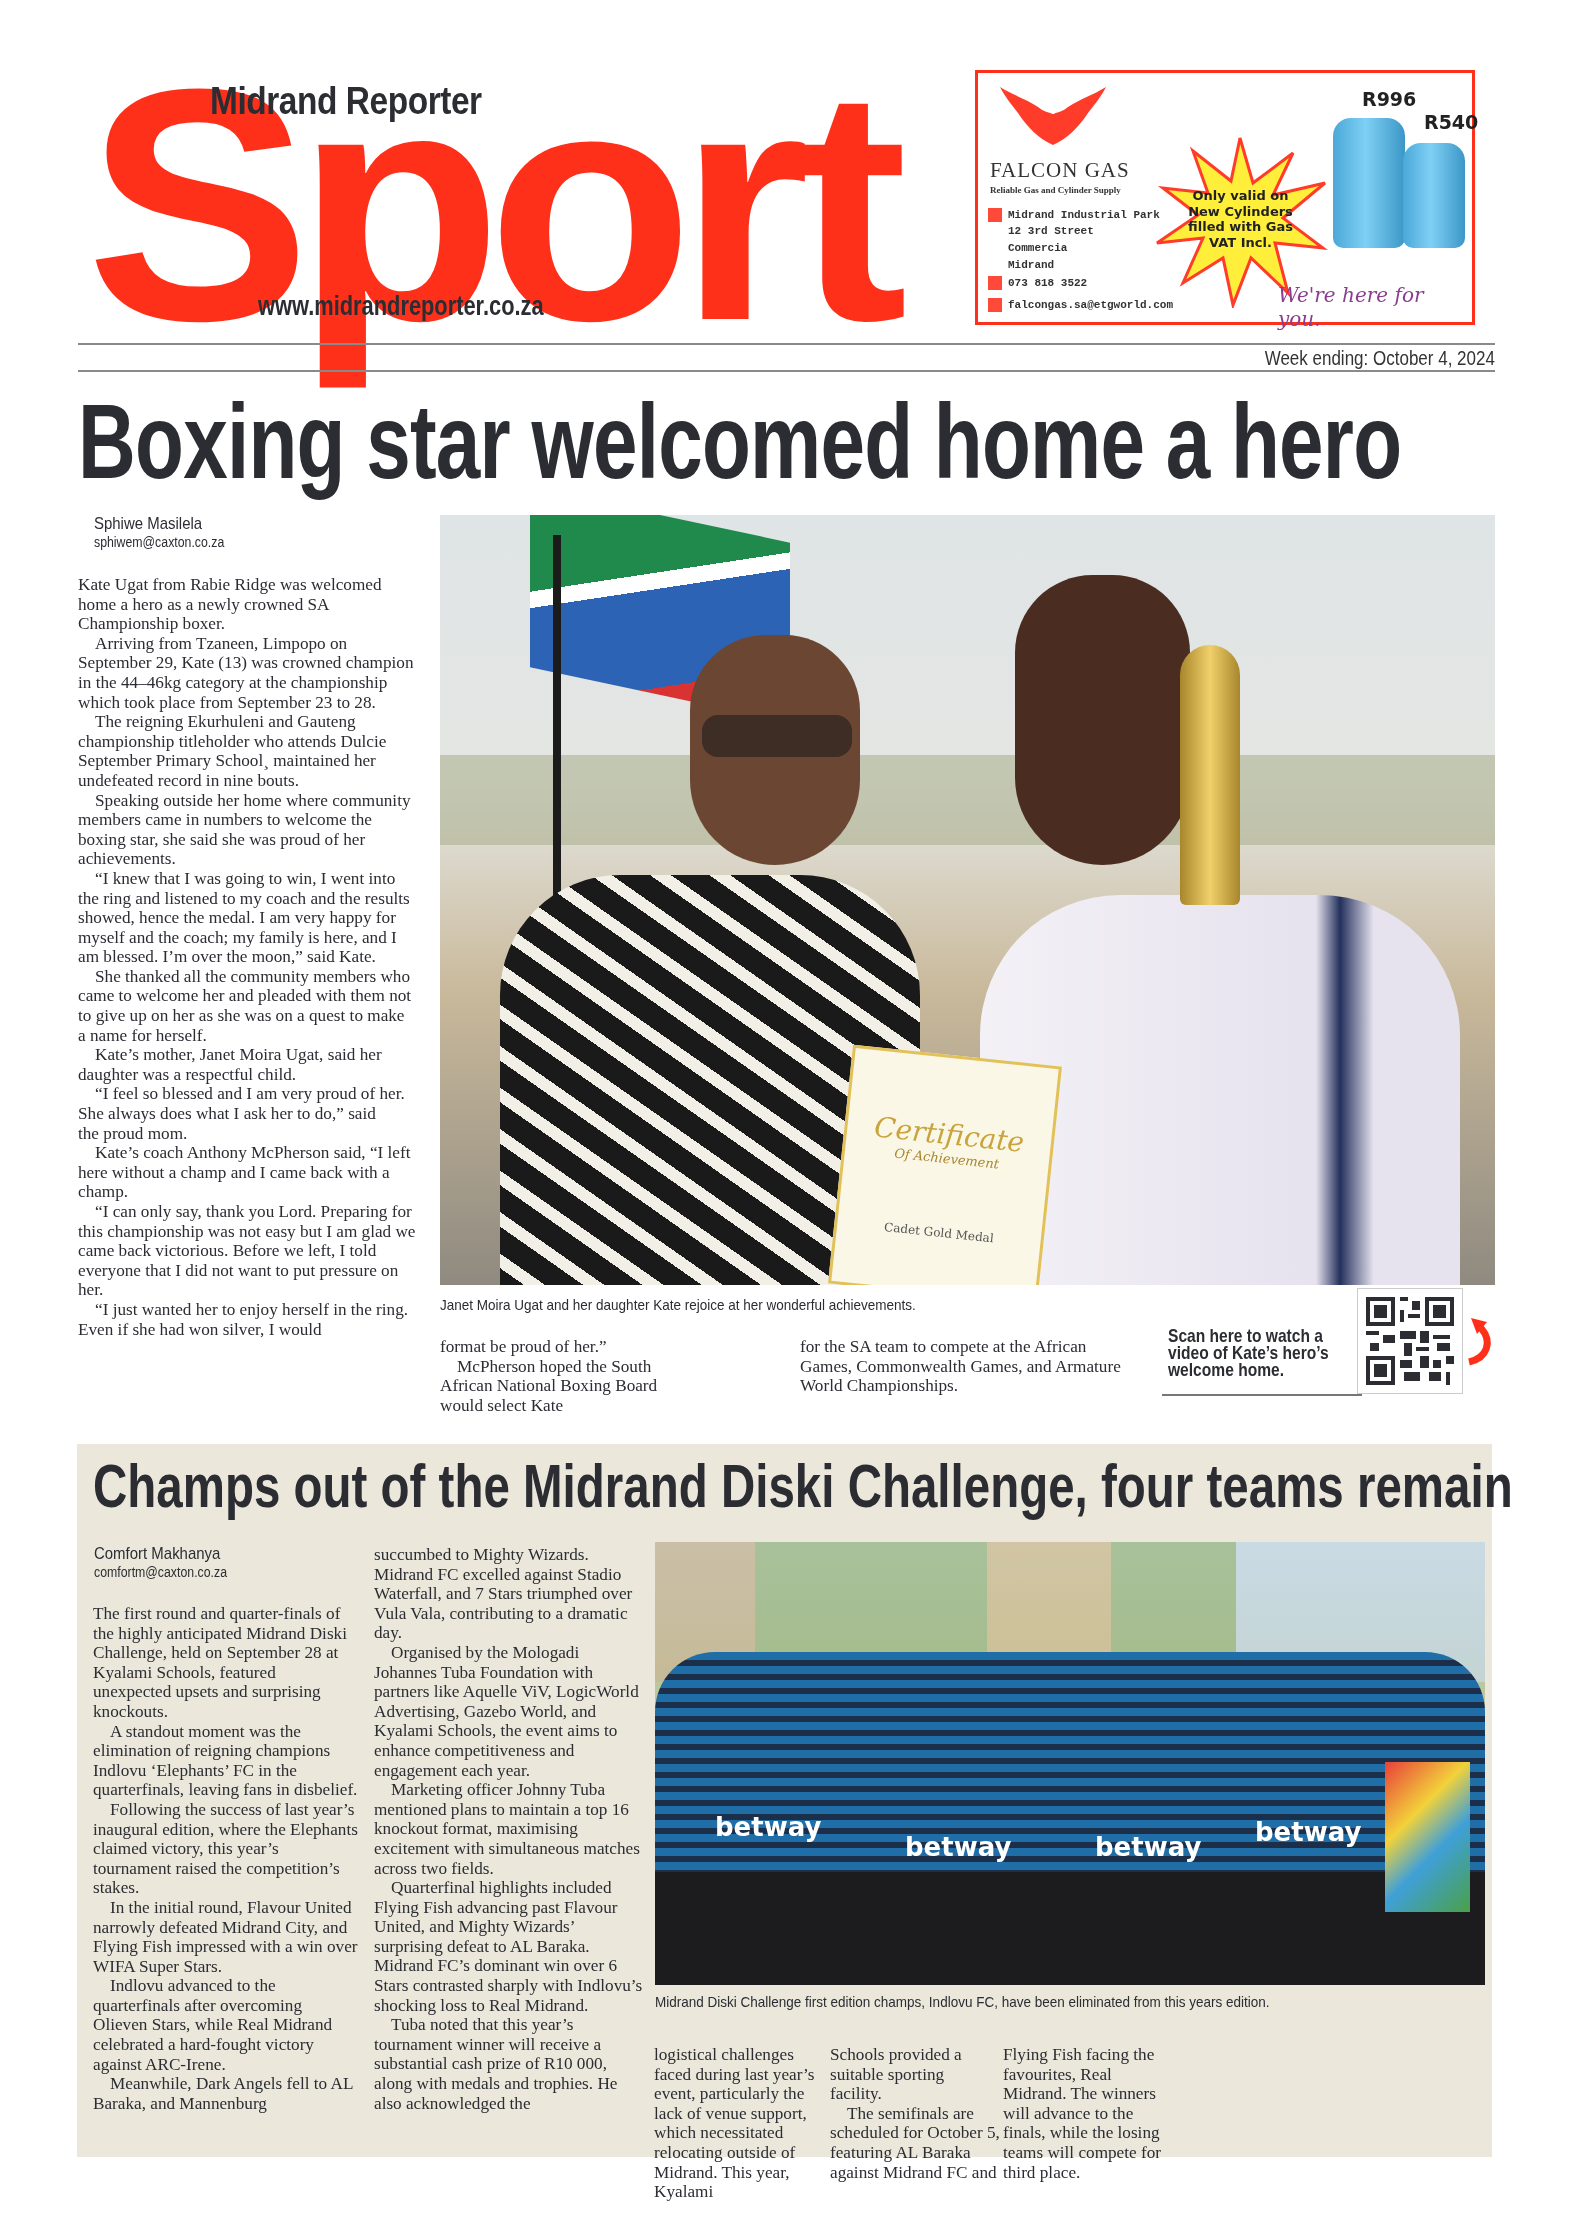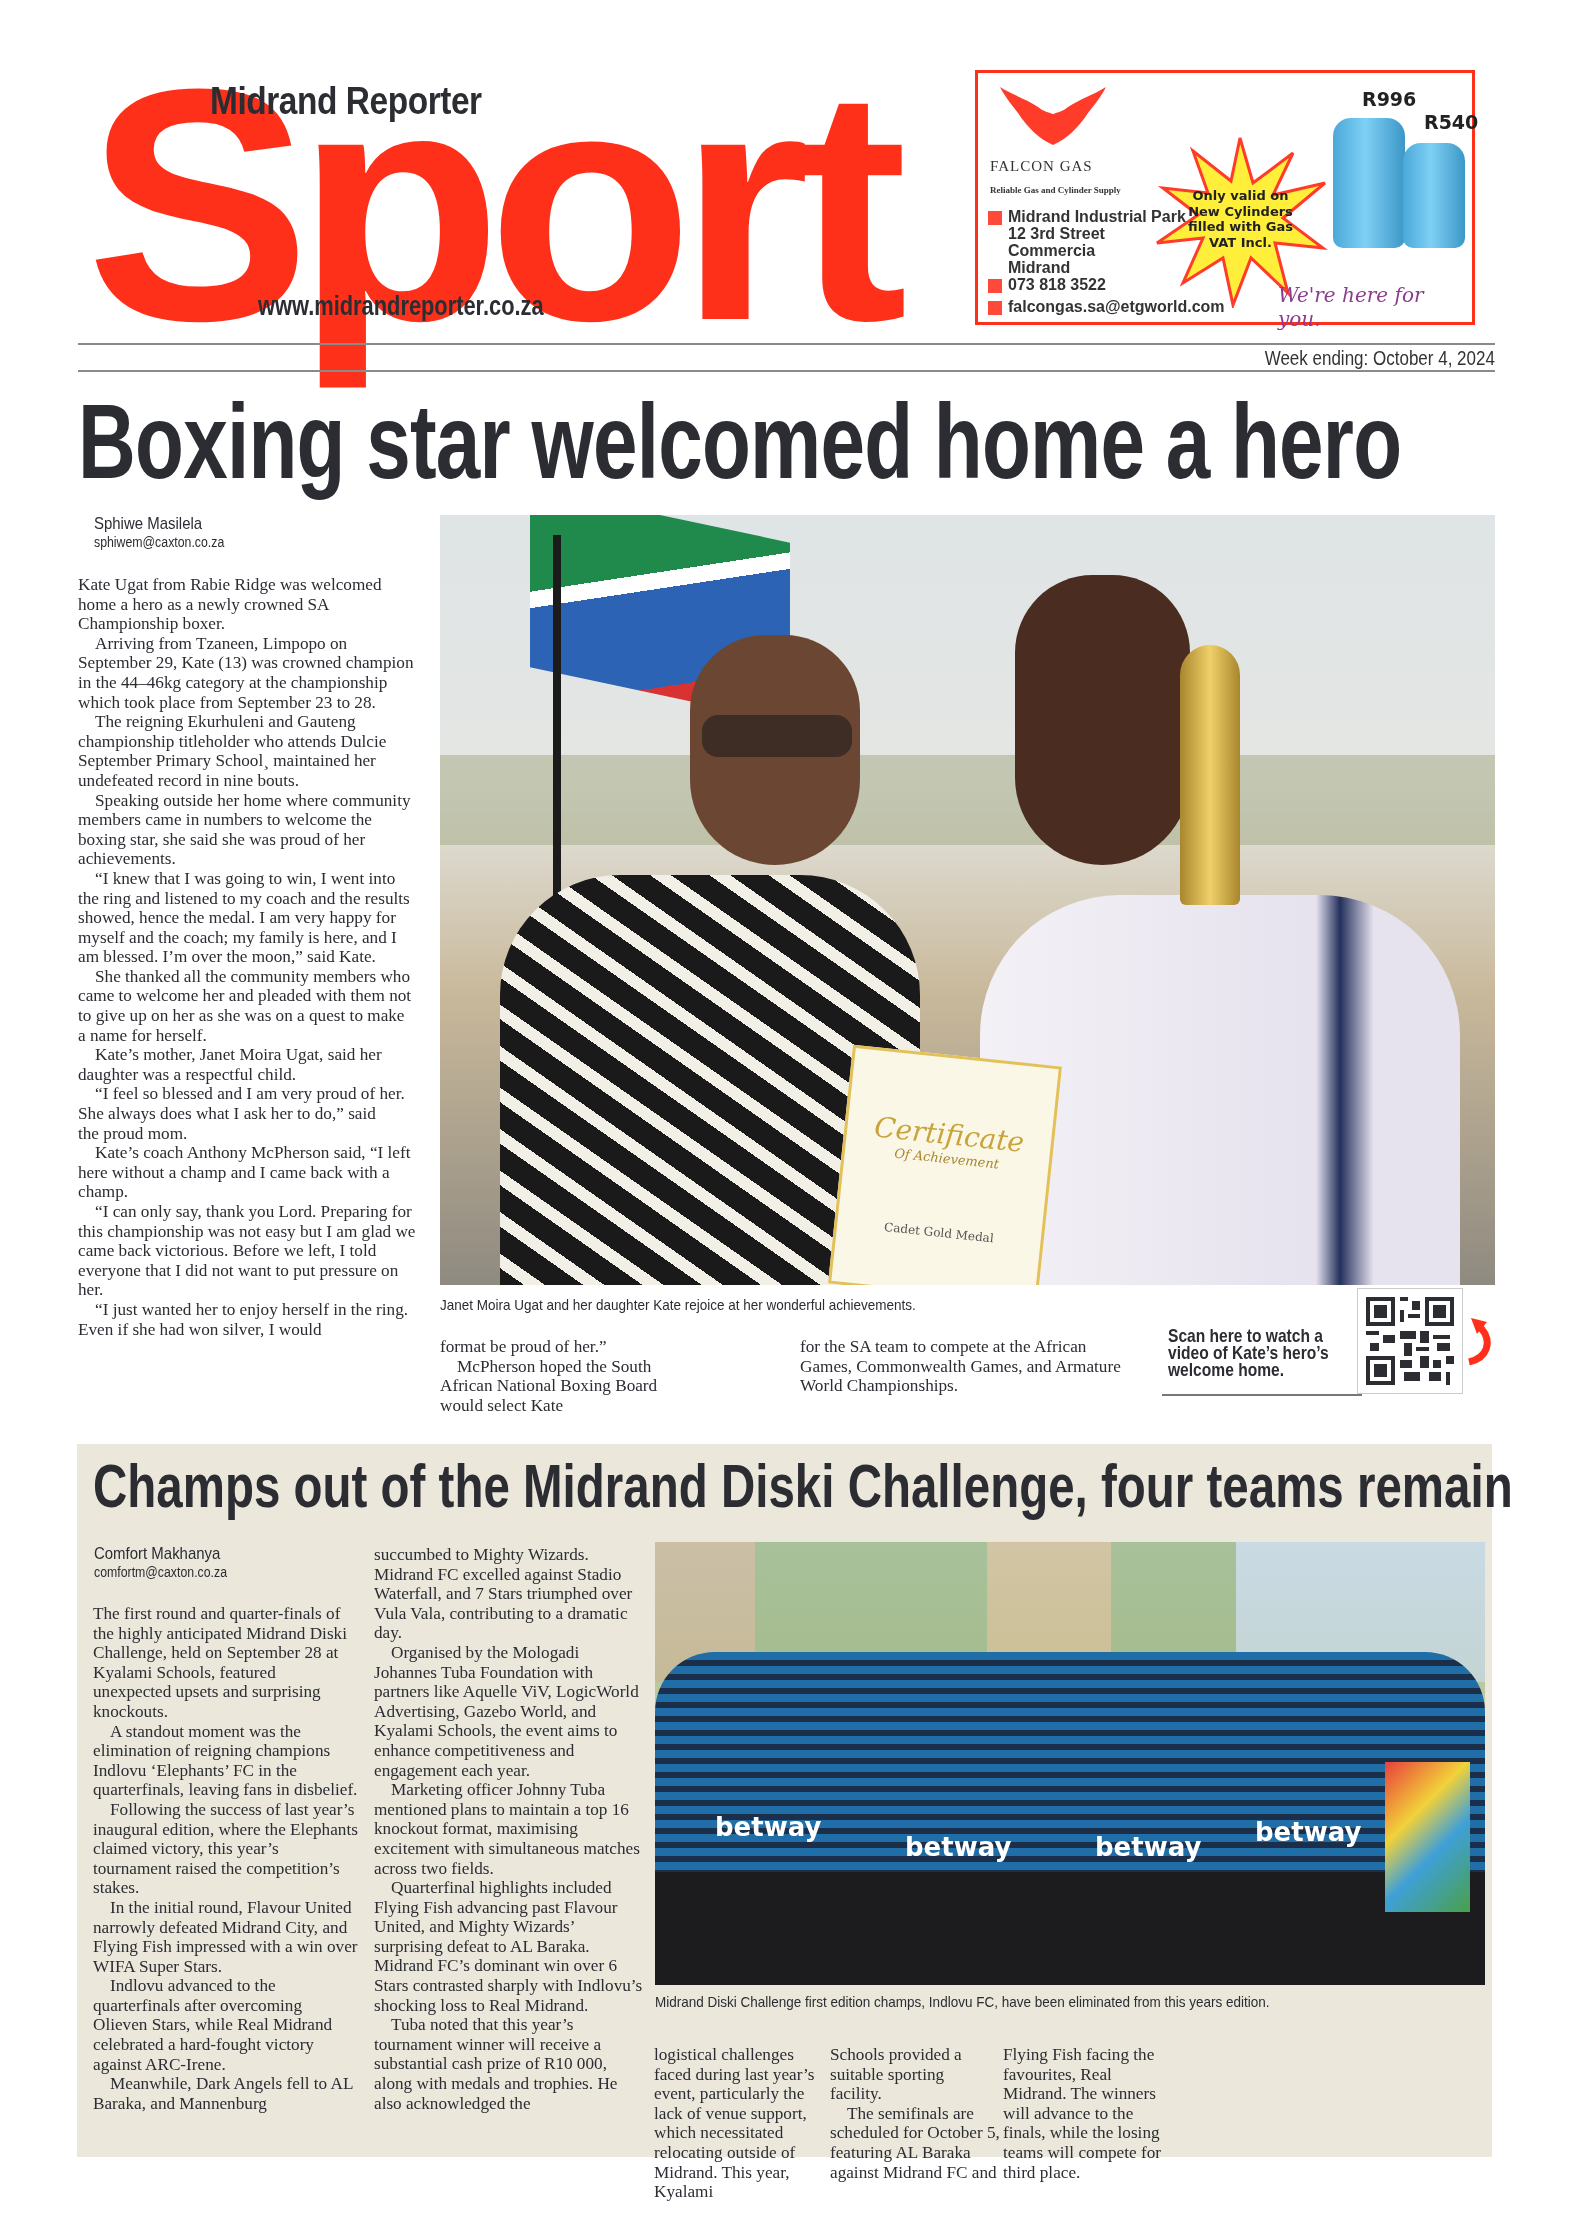--- a/index.html
+++ b/index.html
@@ -11,23 +11,23 @@
   .logo-sport { left: 86px; top: 40px; font-family: "Liberation Sans", sans-serif; font-weight: 700;
     font-size: 330px; line-height: 1; color: #ff301a; letter-spacing: -14px; transform: scaleX(1.02); transform-origin: left top; }
   .logo-paper { left: 210px; top: 80px; font-family: "Liberation Sans", sans-serif; font-weight: 700;
     font-size: 38px; color: #2b2d33; letter-spacing: -0.5px; transform: scaleX(0.88); transform-origin: left top; }
   .logo-url { left: 258px; top: 290px; font-family: "Liberation Sans", sans-serif; font-weight: 700;
     font-size: 28px; color: #2b2d33; transform: scaleX(0.78); transform-origin: left top; }
 
   
   .ad { left: 975px; top: 70px; width: 500px; height: 255px; border: 3px solid #ff301a; background: #fff; }
   .ad-falcon { left: 20px; top: 10px; width: 110px; height: 70px; }
-  .ad-brand { left: 12px; top: 85px; font-family: "Liberation Serif", serif; font-size: 15px; letter-spacing: 1px; color: #333; }
+  .ad-brand { left: 12px; top: 85px; font-family: "Liberation Serif", serif; font-size: 21px; letter-spacing: 1px; color: #333; }
   .ad-tag { left: 12px; top: 112px; font-family: "Liberation Serif", serif; font-size: 9px; font-weight: 700; color: #333; }
-  .ad-contact { left: 10px; font-family: Liberation Sans, sans-serif; font-size: 16px; font-weight: 700; color: #333; }
+  .ad-contact { left: 10px; font-family: Liberation Mono, monospace; font-size: 11px; font-weight: 700; color: #333; }
   .ad-ic { width: 14px; height: 14px; background: #ff4a3a; display: inline-block; vertical-align: middle; margin-right: 6px; }
   .ad-burst { left: 175px; top: 60px; width: 175px; height: 175px; }
   .ad-burst-text { left: 205px; top: 115px; width: 115px; text-align: center; font-family: "DejaVu Sans", sans-serif;
     font-size: 13px; font-weight: 700; line-height: 1.2; color: #222; }
   .ad-price { font-family: "DejaVu Sans", sans-serif; font-weight: 700; font-size: 19px; color: #222; margin-left: 16px; }
   .cyl { border-radius: 18px 18px 10px 10px; background: linear-gradient(90deg,#4aa8d8,#7fd0f5 45%,#3b97c7); }
   .ad-slogan { left: 300px; top: 210px; font-family: "DejaVu Serif", serif; font-style: italic; font-size: 20px; color: #8b3c8f; }
 
   
   .rule { left: 78px; width: 1417px; height: 2px; background: #8a8a8a; }

